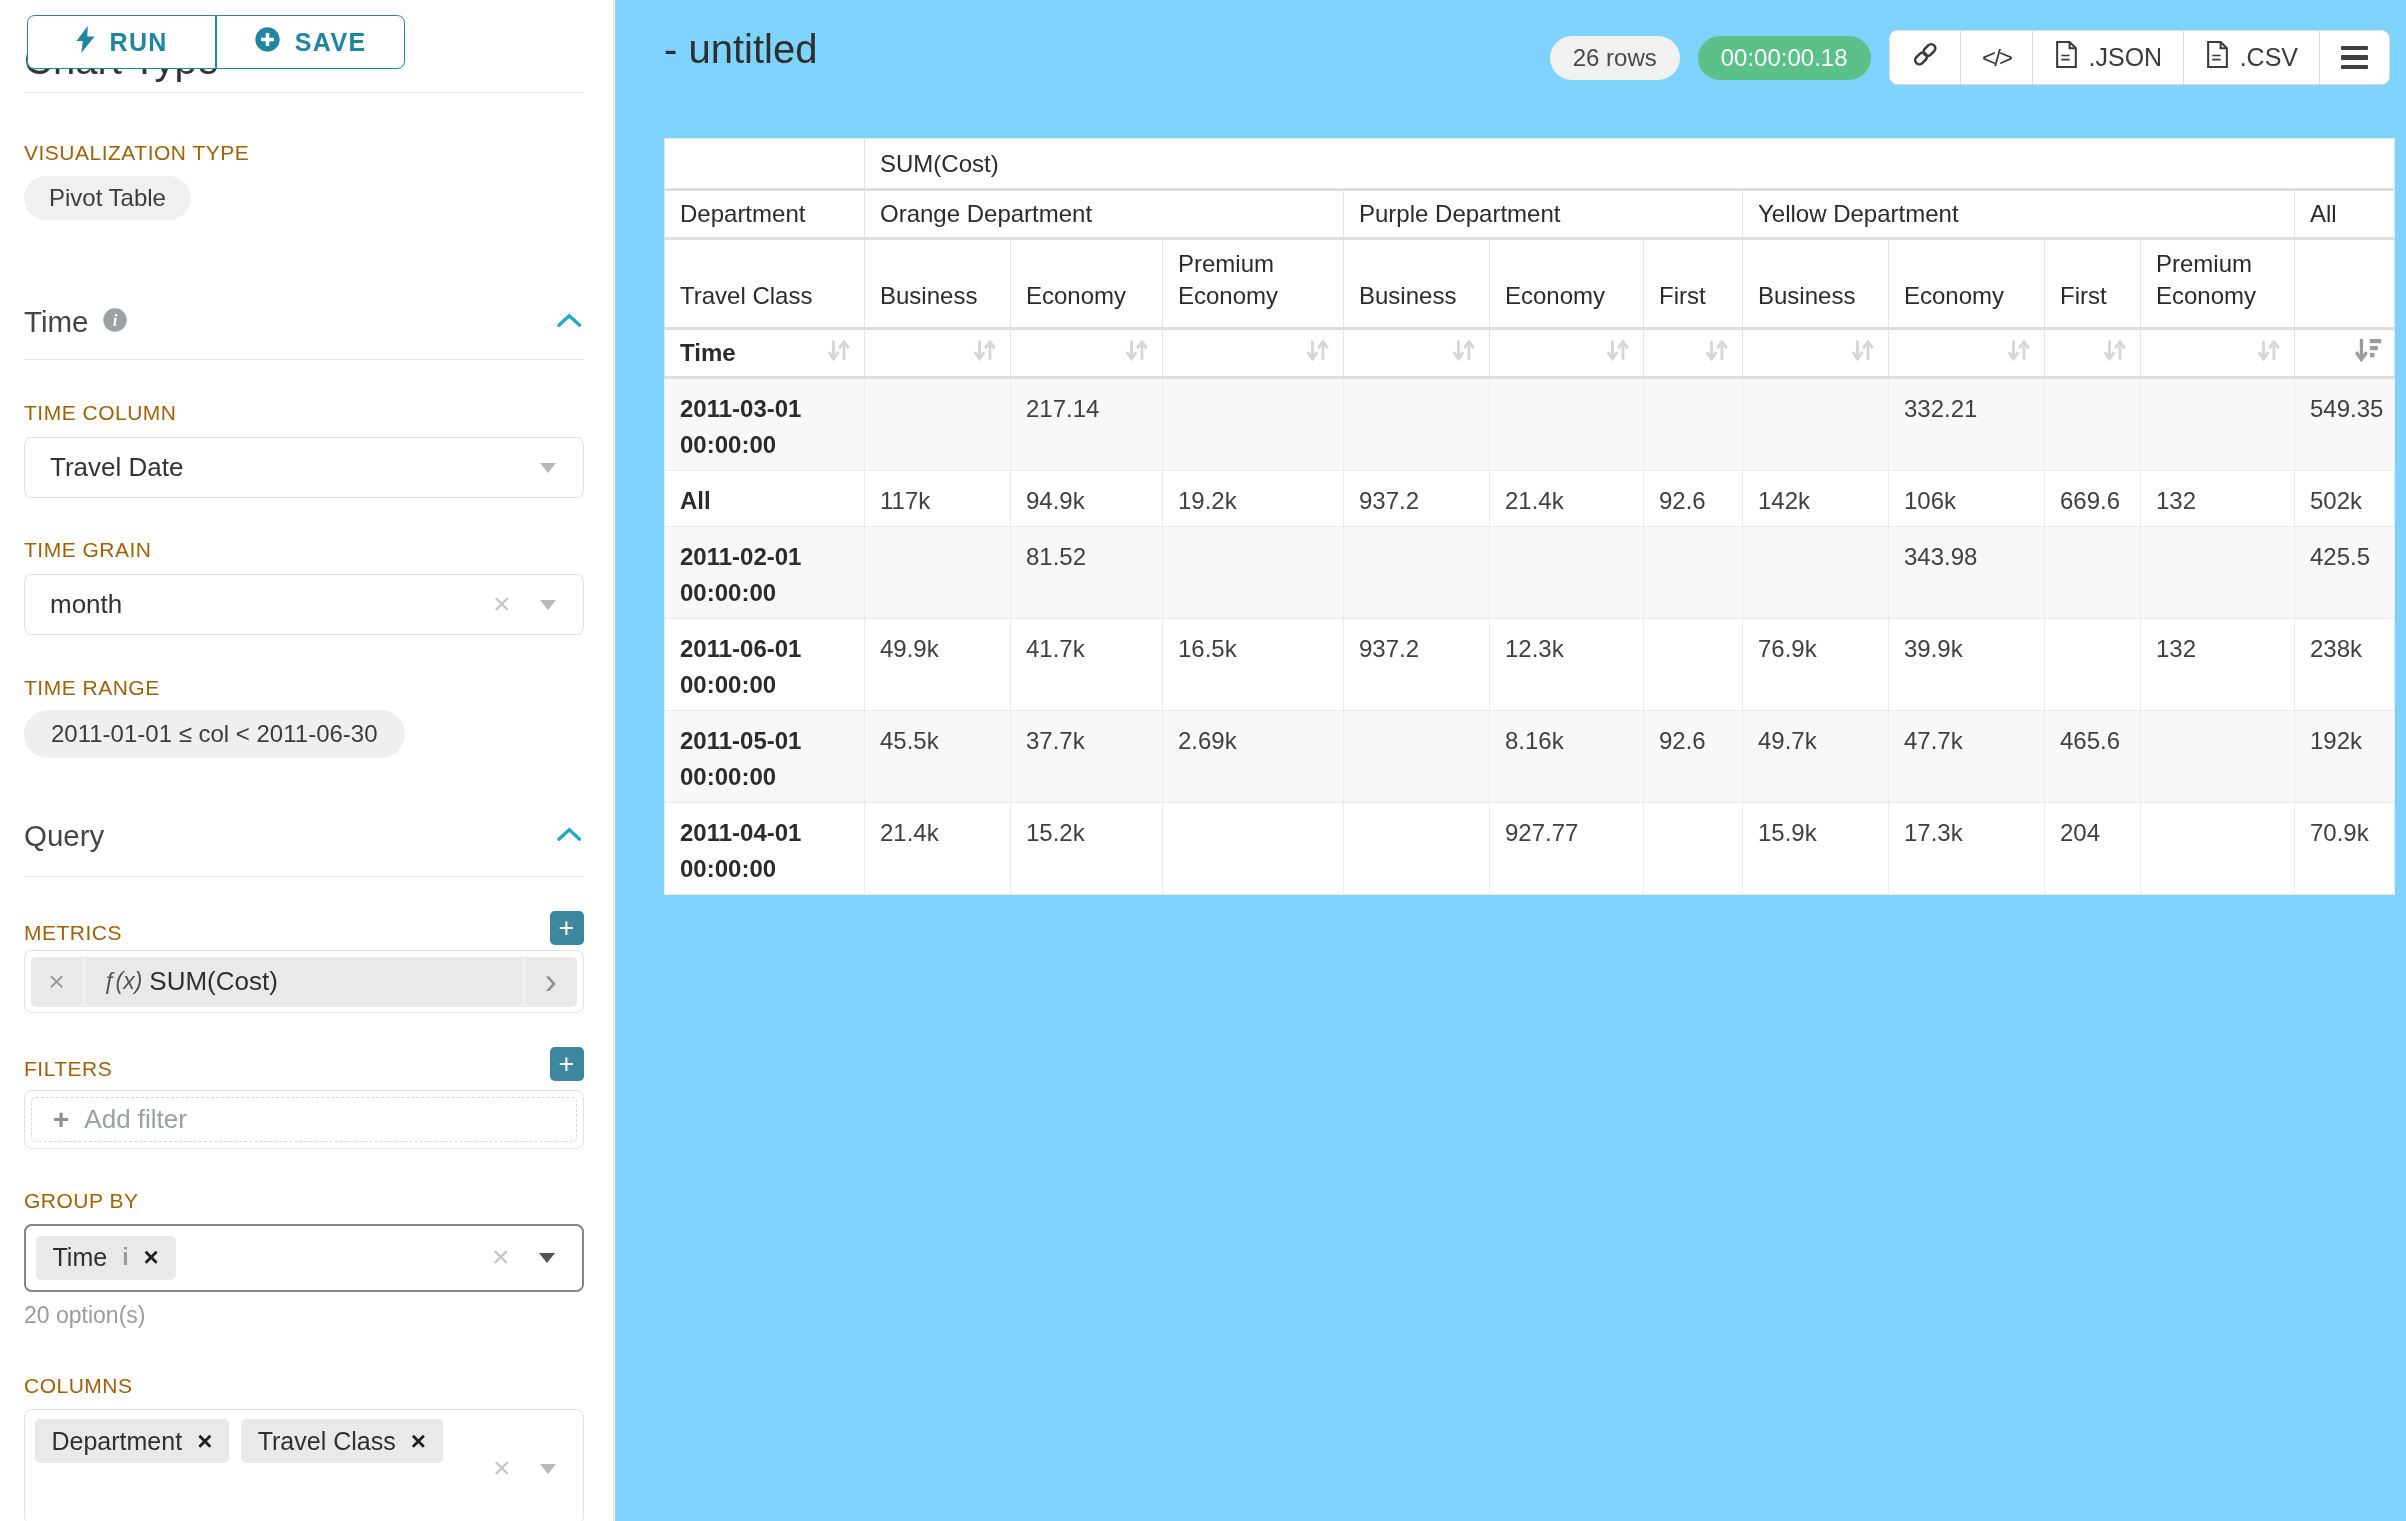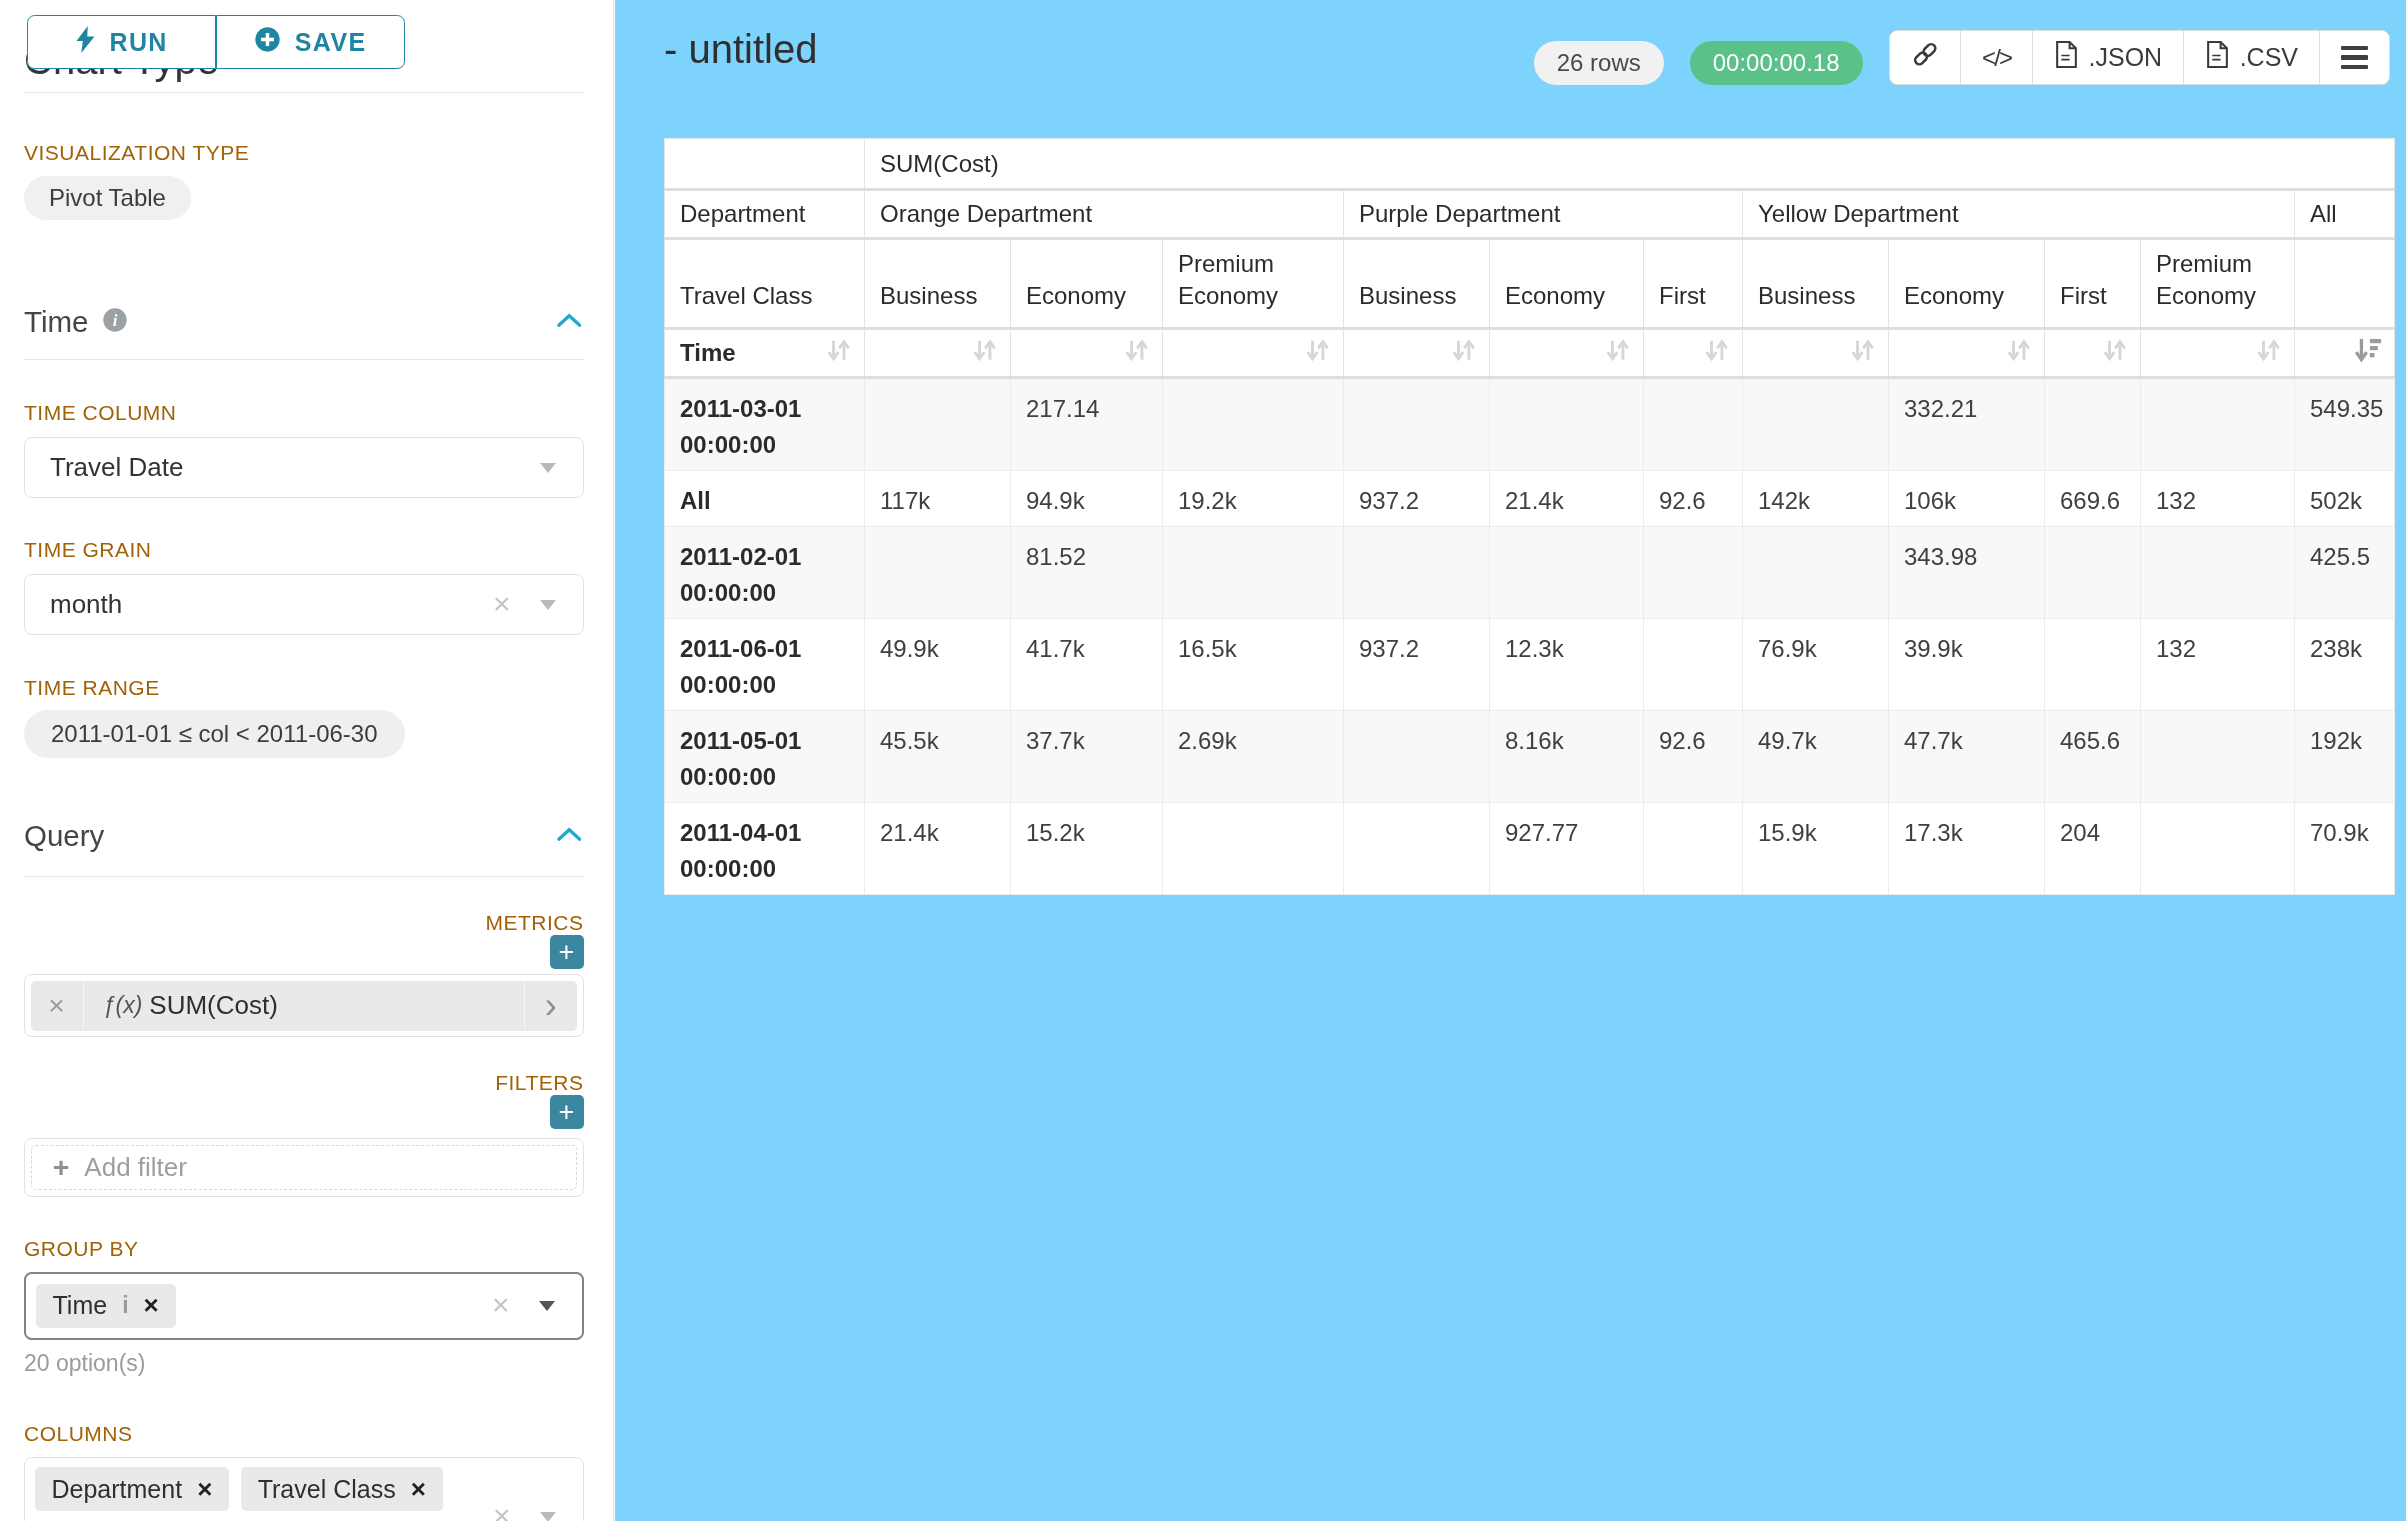--- a/index.html
+++ b/index.html
@@ -44,21 +44,21 @@
   .caret.dark { border-top-color:#555; }
   .clear-x { position:absolute; right:72px; top:50%; transform:translateY(-54%);
              font-size:30px; color:#c4c4c4; line-height:1; cursor:pointer; }
   .lbl-timegrain { margin-top:40px; }
   .lbl-timerange { margin-top:41px; }
   .range-pill { margin-top:9.5px; display:inline-flex; align-items:center; height:48px;
                 padding:0 27px; background:#efefef; border-radius:24px; font-size:24px; color:#3c3c3c; }
 
   .sec-query { margin-top:61px; }
   .hr3 { margin-top:23px; }
-  .field-head { margin-top:34px; display:flex; align-items:flex-end; justify-content:space-between;flex-direction:column; }
+  .field-head { margin-top:34px; display:flex; align-items:flex-end; justify-content:space-between; }
   .plus-btn { width:34px; height:34px; border:none; border-radius:4.8px; background:#3c87a0;
               color:#fff; font-size:27px; line-height:32px; cursor:pointer; font-family:inherit; }
   .metric-box { margin-top:5.7px; height:63px; border:1.9px solid #e2e2e2; border-radius:7.6px;
                 padding:5.7px; display:flex; }
   .metric-chip { flex:1; background:#e9e9e9; border-radius:4.8px; display:flex; align-items:stretch; cursor:grab; }
   .mc-x { width:53px; display:flex; align-items:center; justify-content:center; color:#9d9d9d;
           font-size:28.5px; border-right:1.9px solid #f6f6f6; cursor:pointer; }
   .mc-main { flex:1; display:flex; align-items:center; gap:7px; padding-left:19px;
              font-size:26px; color:#2f2f2f; }
   .fx { font-style:italic; font-size:23px; color:#555; }
@@ -80,21 +80,21 @@
   .lbl-columns { margin-top:45px; }
   .cols-select { margin-top:10.5px; position:relative; height:115px; border:1.9px solid #e2e2e2;
                  border-radius:7.6px; padding:9.5px; background:#fff; }
   .cols-chips { display:flex; gap:11.4px; }
   .cols-select .clear-x { top:59px; }
   .cols-select .caret { top:59px; }
 
   
   .main { position:absolute; left:615px; top:0; right:0; height:1522px; background:#7dd3fc; }
   .page-title { position:absolute; left:49px; top:27px; font-size:40px; font-weight:400; color:#2f2f2f; }
-  .header-right { position:absolute; right:16px; top:30px; display:flex; align-items:flex-end; gap:26px; }
+  .header-right { position:absolute; right:16px; top:30px; display:flex; align-items:center; gap:18px; }
   .pill { height:44px; display:flex; align-items:center; padding:0 23px; border-radius:22px; font-size:24px; }
   .rows-pill { background:#f1f1f1; color:#4a4a4a; }
   .timer-pill { background:#5ac189; color:#fff; }
   .btn-group { display:flex; height:55px; border:1.9px solid #dcdcdc; border-radius:8.6px;
                overflow:hidden; background:#fff; align-items:stretch; }
   .btn-group .seg { display:flex; align-items:center; justify-content:center; gap:9.5px;
                padding:0 21px; border-left:1.9px solid #dcdcdc; background:#fff; border-top:none;
                border-bottom:none; border-right:none; cursor:pointer; font-family:inherit;
                font-size:25px; color:#3b3b3b; }
   .btn-group .seg:first-child { border-left:none; }

